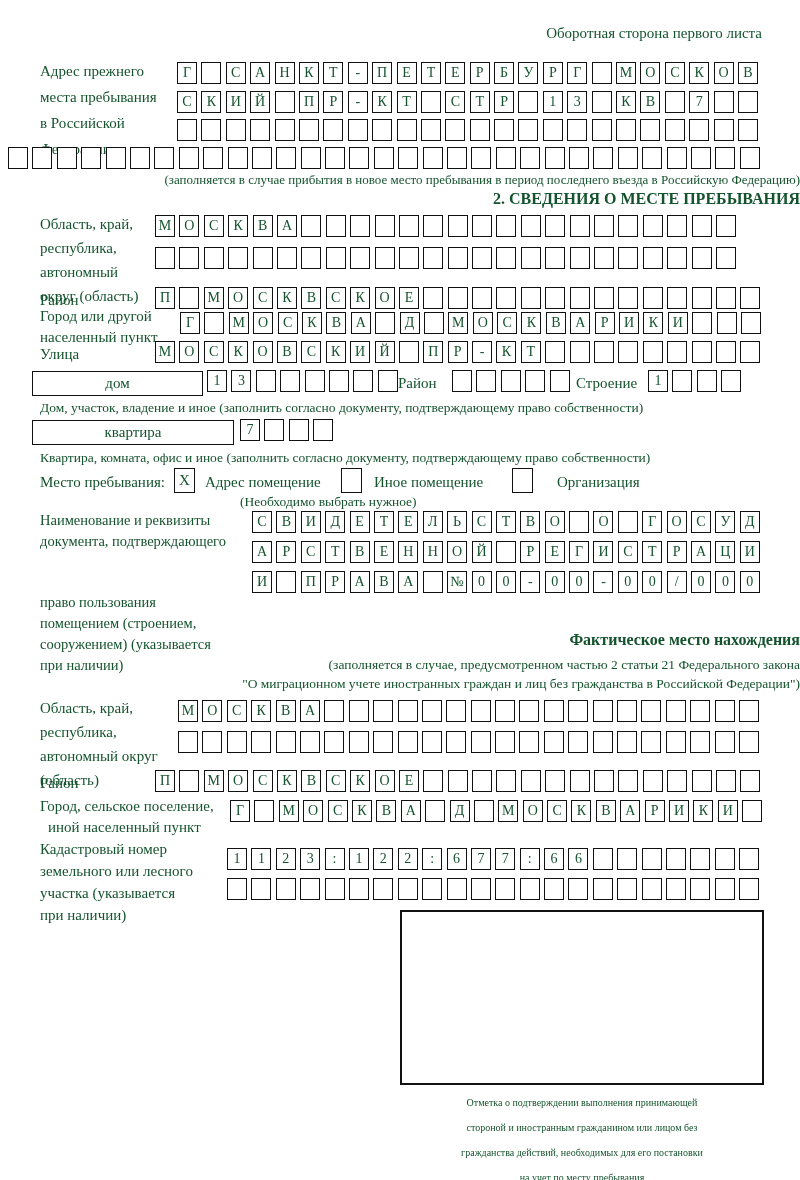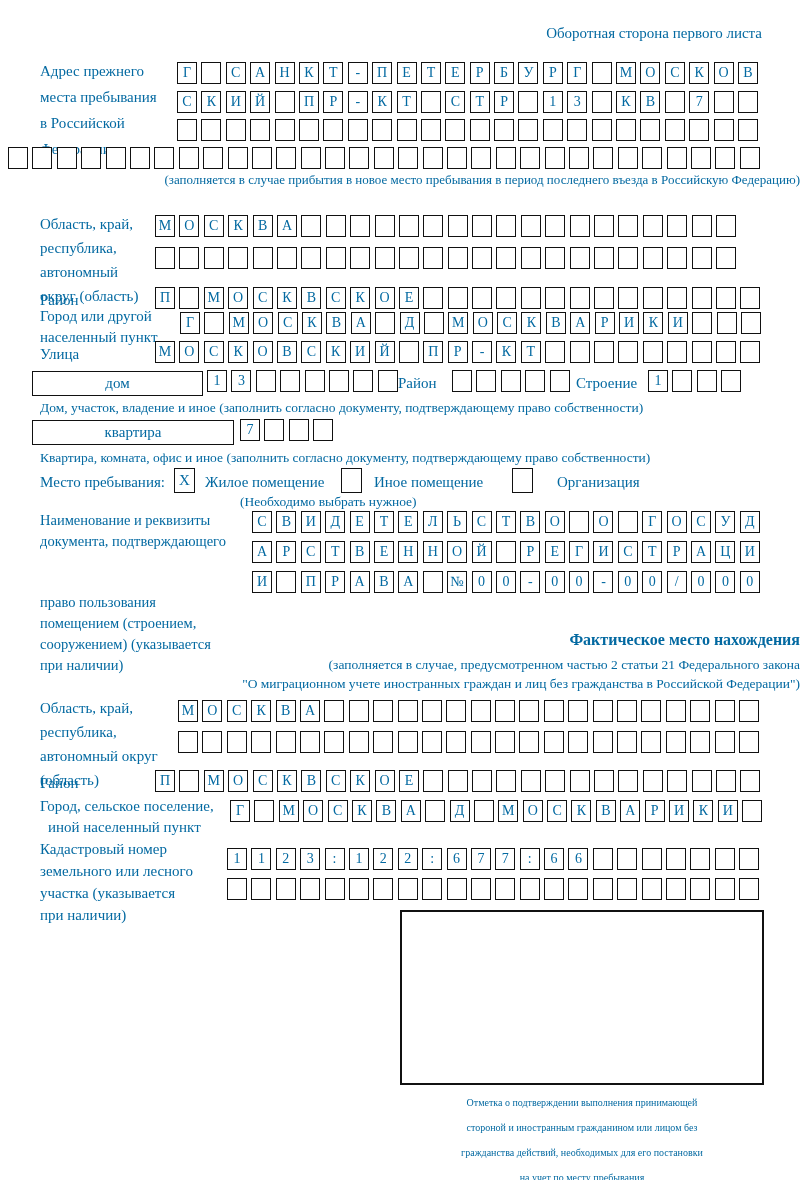--- a/index.html
+++ b/index.html
@@ -1,18 +1,18 @@
 <!DOCTYPE html>
 <html><head>
 <meta charset="utf-8">
 <style>
   html,body{margin:0;padding:0;background:#fff;}
   #page{
     position:relative;width:800px;height:1180px;background:#ffffff;
-    font-family:"Liberation Serif","DejaVu Serif",serif;color:#0369a1;
+    font-family:"Liberation Serif","DejaVu Serif",serif;color:#14532d;
     overflow:hidden;
   }
   .abs{position:absolute;}
   .lbl{font-size:15px;line-height:22px;white-space:nowrap;}
   .note{font-size:13px;white-space:nowrap;}
   .title{font-size:16px;font-weight:bold;white-space:nowrap;}
   .cellrow{position:absolute;display:flex;}
   .cell{
     box-sizing:border-box;width:20px;height:22px;margin-right:4.4px;
     border:1.6px solid #111;font-size:14px;line-height:19px;
@@ -151,20 +151,21 @@
       <div class="cell"></div>
       <div class="cell"></div>
       <div class="cell"></div>
       <div class="cell"></div>
       <div class="cell"></div>
       <div class="cell"></div>
       <div class="cell"></div>
     </div>
   <div class="abs note center" style="top:172px;">(заполняется в случае прибытия в новое место пребывания в период последнего въезда в Российскую Федерацию)</div>
 
+  <div class="abs title center" style="top:190px;">2. СВЕДЕНИЯ О МЕСТЕ ПРЕБЫВАНИЯ</div>
 
   <div class="abs" style="left:40px;top:212px;">
     <div class="lbl" style="line-height:24px;">Область, край,</div>
     <div class="lbl" style="line-height:24px;">республика,</div>
     <div class="lbl" style="line-height:24px;">автономный</div>
     <div class="lbl" style="line-height:24px;">округ (область)</div>
   </div>
   <div class="cellrow" style="left:155px;top:215px;">
       <div class="cell">М</div>
       <div class="cell">О</div>
@@ -339,21 +340,21 @@
   <div class="cellrow" style="left:240px;top:419px;">
       <div class="cell">7</div>
       <div class="cell"></div>
       <div class="cell"></div>
       <div class="cell"></div>
     </div>
   <div class="abs note" style="left:40px;top:450px;font-size:13.5px;">Квартира, комната, офис и иное (заполнить согласно документу, подтверждающему право собственности)</div>
 
   <div class="abs lbl" style="left:40px;top:471px;">Место пребывания:</div>
   <span class="abs chk" style="left:174px;top:468px;">X</span>
-  <div class="abs lbl" style="left:205px;top:471px;">Жилое помещение</div>
+  <div class="abs lbl" style="left:205px;top:471px;">Адрес помещение</div>
   <span class="abs chk" style="left:341px;top:468px;"></span>
   <div class="abs lbl" style="left:374px;top:471px;">Иное помещение</div>
   <span class="abs chk" style="left:512px;top:468px;"></span>
   <div class="abs lbl" style="left:557px;top:471px;">Организация</div>
   <div class="abs note" style="left:240px;top:494px;font-size:13.5px;">(Необходимо выбрать нужное)</div>
 
   <div class="abs" style="left:40px;top:510px;">
     <div class="lbl" style="line-height:21px;font-size:14.5px;">Наименование и реквизиты</div>
     <div class="lbl" style="line-height:21px;font-size:14.5px;">документа, подтверждающего</div>
     <div class="lbl" style="line-height:21px;font-size:14.5px;margin-top:40px;">право пользования</div>

